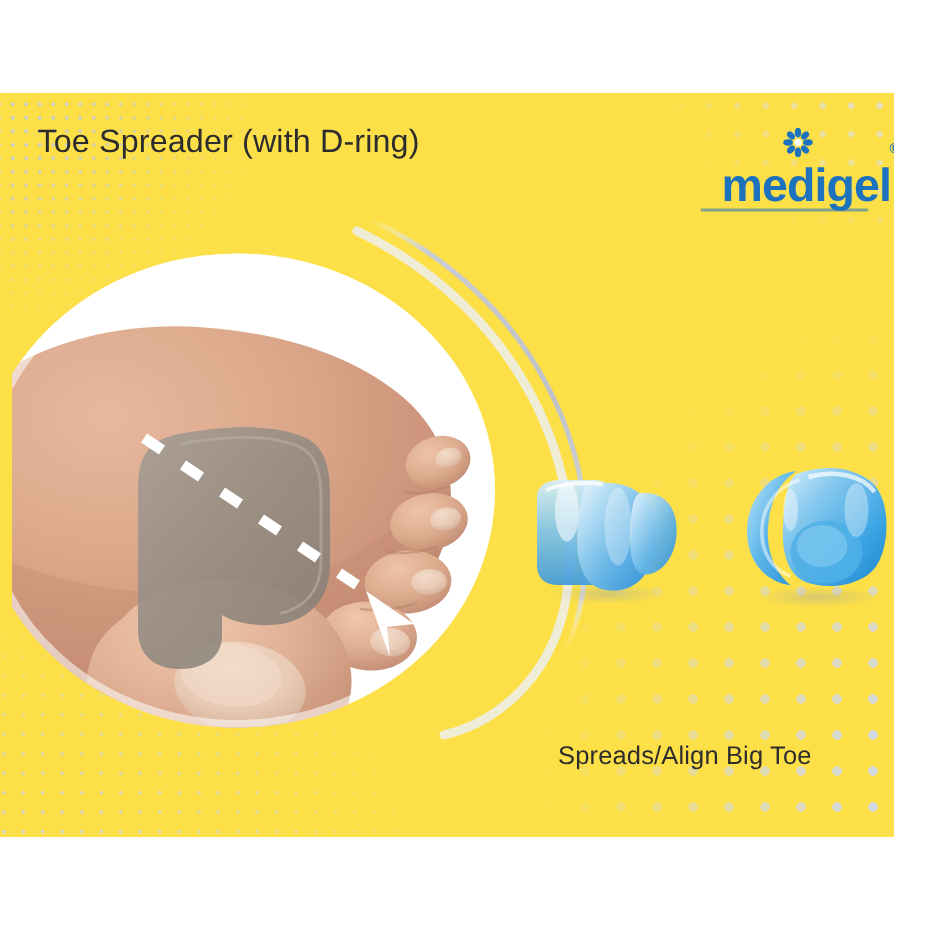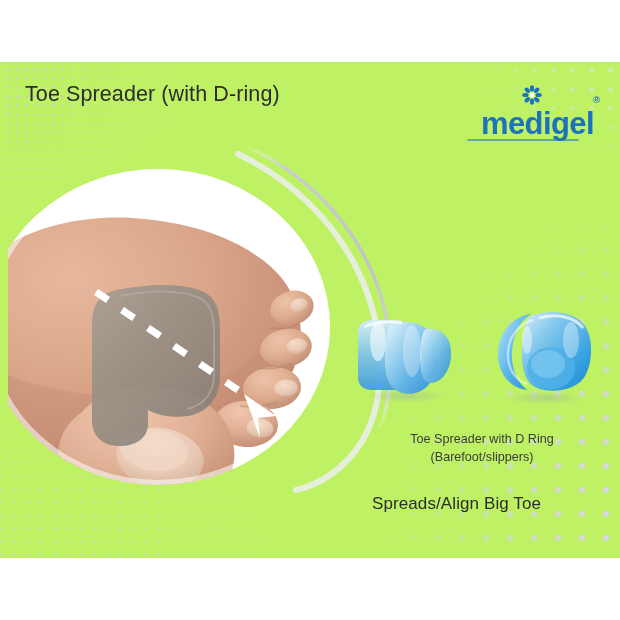--- a/index.html
+++ b/index.html
@@ -2,22 +2,22 @@
 <html><head>
 <meta charset="utf-8">
 <style>
   html,body{margin:0;padding:0;background:#ffffff;}
   body{width:620px;height:620px;overflow:hidden;
        font-family:"Liberation Sans",sans-serif;}
 
   #stage{position:relative;width:620px;height:620px;background:#ffffff;overflow:hidden;}
 
   
-  #art{position:absolute;left:0;top:62px;width:620px;height:496px;
-       background:#bef264;overflow:hidden;}
+  #art{position:absolute;left:0;top:62px;width:568px;height:496px;
+       background:#fde047;overflow:hidden;padding-left:28px;}
 
   
   .dots{position:absolute;pointer-events:none;}
 
   
   #dots-tl{left:-14px;top:-6px;width:230px;height:180px;
     background-image:radial-gradient(#c9ccd1 1.05px, transparent 1.15px);
     background-size:9px 9px;
     -webkit-mask-image:radial-gradient(115% 125% at 0% 0%,#000 0%,#000 22%,rgba(0,0,0,.45) 48%,transparent 78%);
     mask-image:radial-gradient(115% 125% at 0% 0%,#000 0%,#000 22%,rgba(0,0,0,.45) 48%,transparent 78%);}
@@ -255,24 +255,20 @@
       <ellipse cx="64" cy="74" rx="24" ry="21" fill="#4fb0e6" opacity=".85"></ellipse>
       <ellipse cx="61" cy="70" rx="17" ry="14" fill="#7fc9ef" opacity=".7"></ellipse>
 
       <path d="M52 24 C70 19 88 23 96 34" stroke="#ffffff" stroke-width="3" fill="none" opacity=".7"></path>
       <ellipse cx="84" cy="46" rx="8" ry="18" fill="#ffffff" opacity=".35"></ellipse>
       <ellipse cx="40" cy="46" rx="5" ry="14" fill="#ffffff" opacity=".4"></ellipse>
     </svg>
 
     <div id="title">Toe Spreader (with D-ring)</div>
 
-    <div id="caption">
-      <span>Toe Spreader with D Ring</span>
-      <span class="l2">(Barefoot/slippers)</span>
-    </div>
 
     <div id="tagline">Spreads/Align Big Toe</div>
 
     <div id="logo">
       <svg id="logo-flower" viewBox="0 0 20 20">
         <g fill="#1d72bd">
           <ellipse cx="10" cy="3.4" rx="2.1" ry="3.2"></ellipse>
           <ellipse cx="10" cy="16.6" rx="2.1" ry="3.2"></ellipse>
           <ellipse cx="3.4" cy="10" rx="3.2" ry="2.1"></ellipse>
           <ellipse cx="16.6" cy="10" rx="3.2" ry="2.1"></ellipse>

